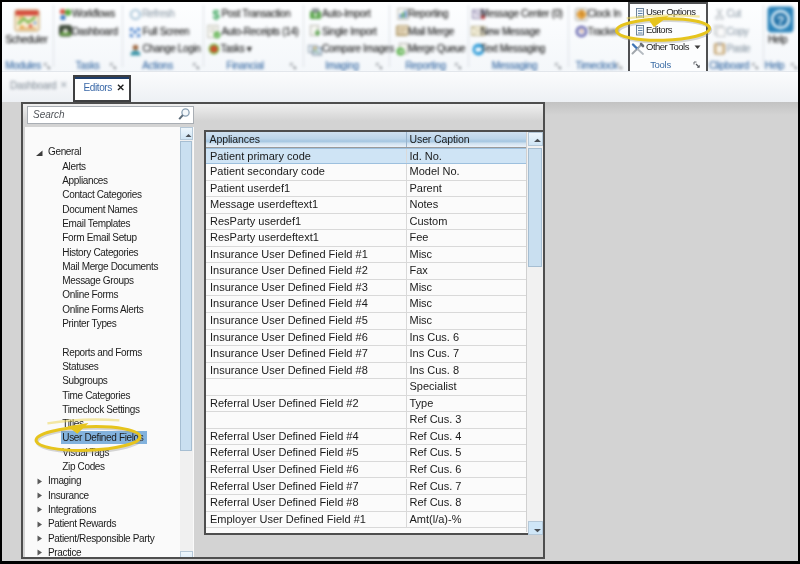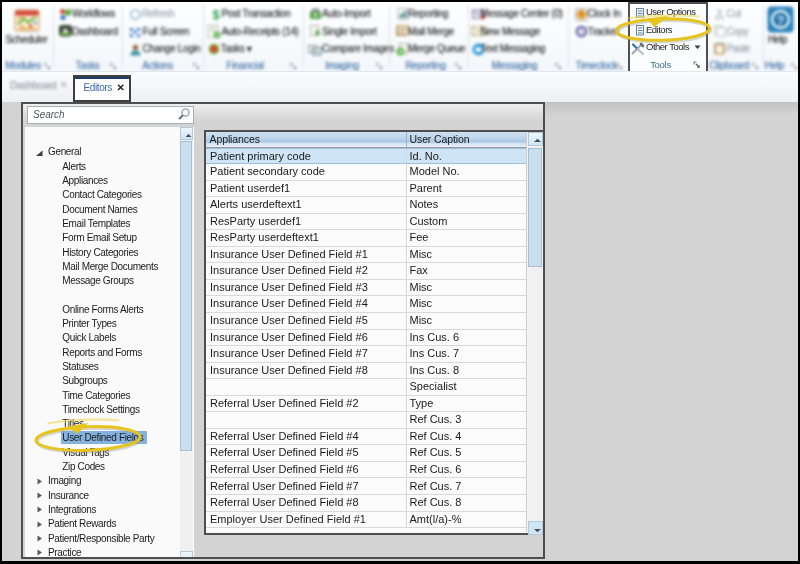--- a/index.html
+++ b/index.html
@@ -427,28 +427,28 @@
             </div>
             <div class="ti" style="top:118.50px">
               <span class="tx" style="left:37.8px">History Categories</span>
             </div>
             <div class="ti" style="top:132.80px">
               <span class="tx" style="left:37.8px">Mail Merge Documents</span>
             </div>
             <div class="ti" style="top:147.10px">
               <span class="tx" style="left:37.8px">Message Groups</span>
             </div>
+            <div class="ti" style="top:161.40px">
+              <span class="tx" style="left:37.8px">Online Forms</span>
+            </div>
             <div class="ti" style="top:175.70px">
               <span class="tx" style="left:37.8px">Online Forms Alerts</span>
             </div>
             <div class="ti" style="top:190.00px">
               <span class="tx" style="left:37.8px">Printer Types</span>
-            </div>
-            <div class="ti" style="top:204.30px">
-              <span class="tx" style="left:37.8px">Quick Labels</span>
             </div>
             <div class="ti" style="top:218.60px">
               <span class="tx" style="left:37.8px">Reports and Forms</span>
             </div>
             <div class="ti" style="top:232.90px">
               <span class="tx" style="left:37.8px">Statuses</span>
             </div>
             <div class="ti" style="top:247.20px">
               <span class="tx" style="left:37.8px">Subgroups</span>
             </div>
@@ -536,21 +536,21 @@
               <div style="left:4px">Patient secondary code</div>
               <div style="left:203.5px">Model No.</div>
               <div class="cdiv" style="left:199.5px"></div>
             </div>
             <div class="grow" style="top:48.60px">
               <div style="left:4px">Patient userdef1</div>
               <div style="left:203.5px">Parent</div>
               <div class="cdiv" style="left:199.5px"></div>
             </div>
             <div class="grow" style="top:65.15px">
-              <div style="left:4px">Alerts userdeftext1</div>
+              <div style="left:4px">Message userdeftext1</div>
               <div style="left:203.5px">Notes</div>
               <div class="cdiv" style="left:199.5px"></div>
             </div>
             <div class="grow" style="top:81.70px">
               <div style="left:4px">ResParty userdef1</div>
               <div style="left:203.5px">Custom</div>
               <div class="cdiv" style="left:199.5px"></div>
             </div>
             <div class="grow" style="top:98.25px">
               <div style="left:4px">ResParty userdeftext1</div>

